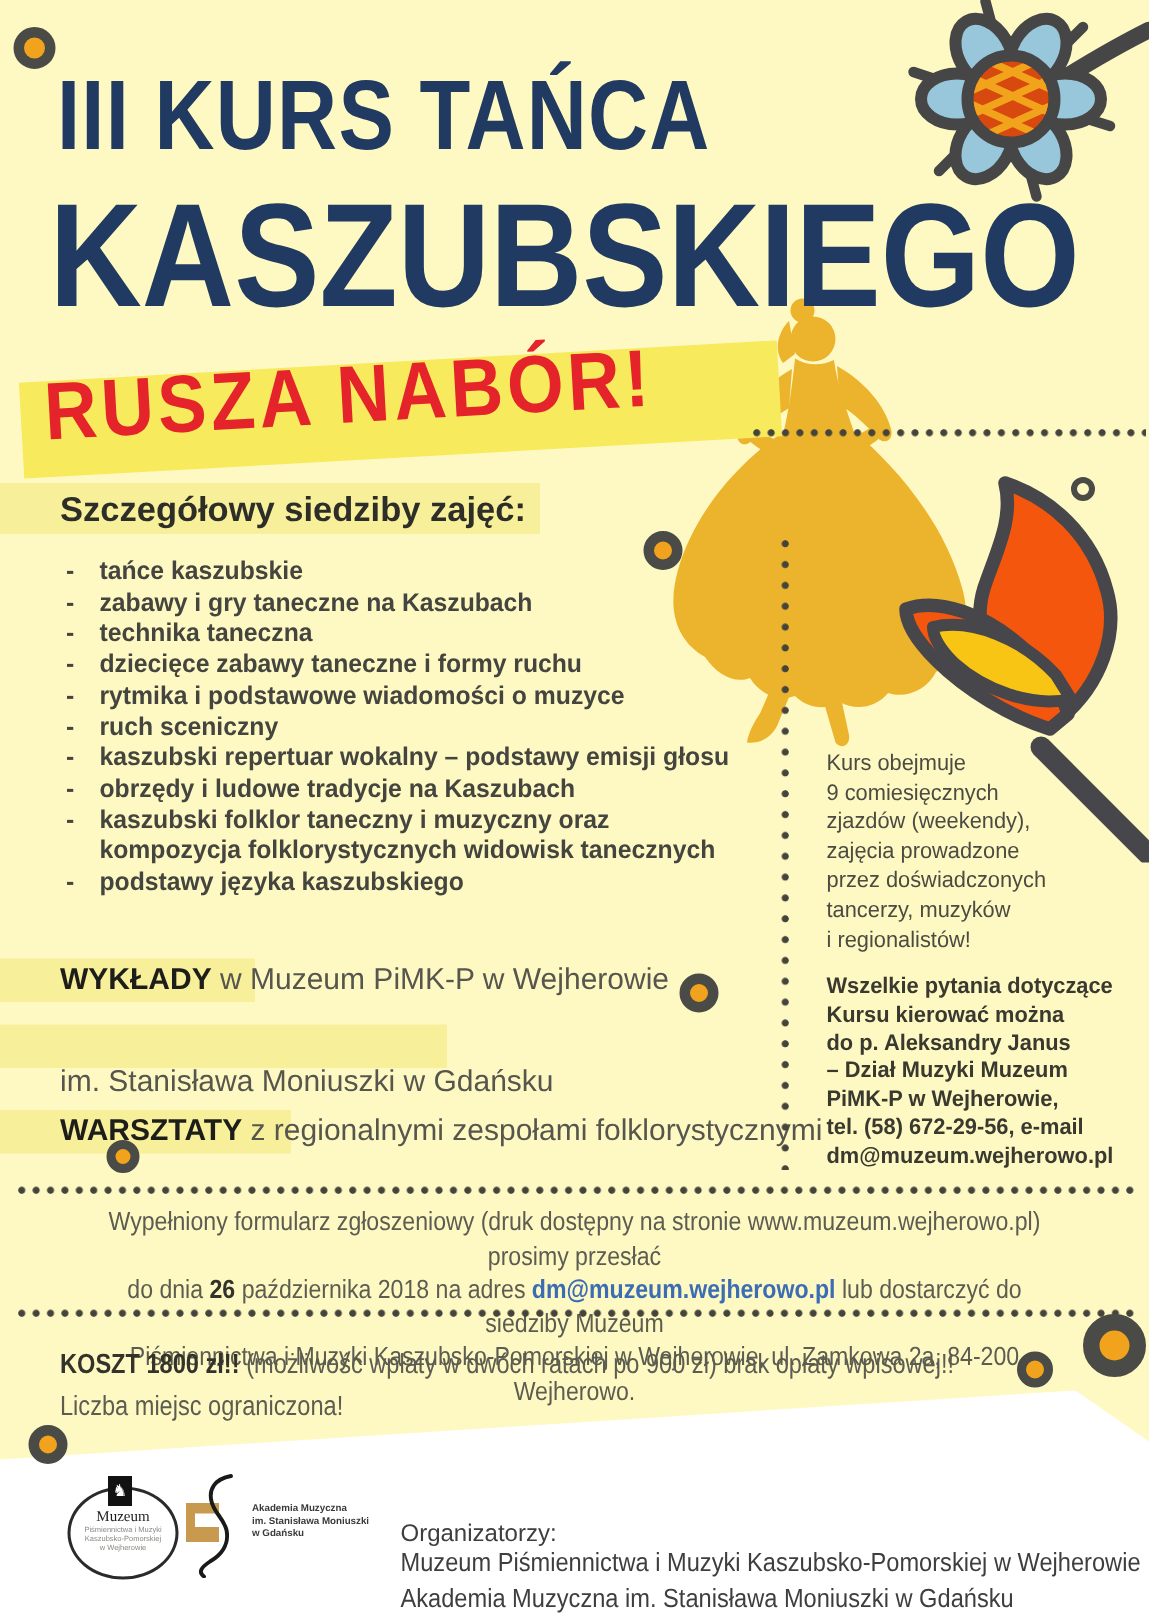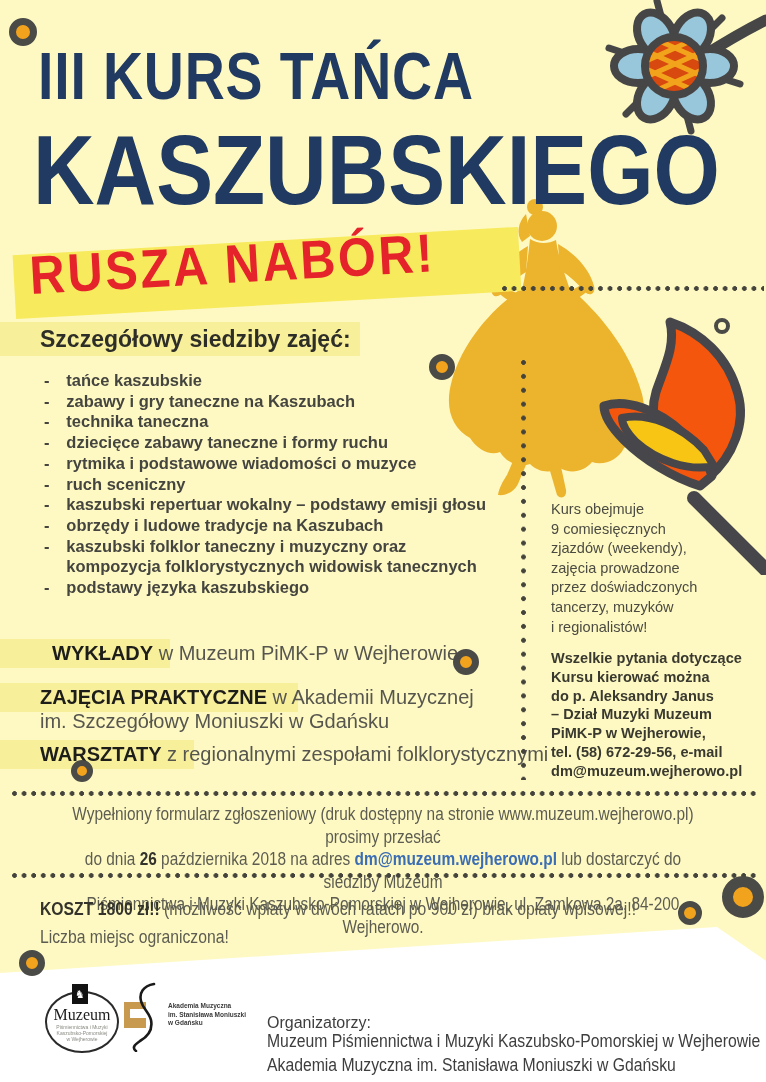--- a/index.html
+++ b/index.html
@@ -32,21 +32,21 @@
   
   #list{left:44px;top:371px;font-size:17px;font-weight:bold;color:#45453f;line-height:20.7px;z-index:5;
         transform:scaleX(.97);transform-origin:left top;}
   #list .row{display:flex;white-space:nowrap;}
   #list .b{width:23px;}
 
   
   .sec-line{position:absolute;font-size:20px;white-space:nowrap;z-index:5;color:#56564e;}
   .sec-line .lbl{font-weight:bold;color:#1d1d1a;}
   #band-wyklady{left:0;top:639px;width:170px;height:29px;}
-  #sec1{left:52px;top:642px;}
+  #sec1{left:40px;top:642px;}
   #band-zajecia{left:0;top:683px;width:298px;height:29px;}
   #sec2a{left:40px;top:686px;}
   #sec2b{left:40px;top:710px;}
   #band-warsztaty{left:0;top:740px;width:194px;height:29px;}
   #sec3{left:40px;top:743px;}
 
   
   #side-note{left:551px;top:499px;font-size:15px;color:#4b4b42;line-height:19.6px;z-index:5;
              transform:scaleX(.97);transform-origin:left top;white-space:nowrap;}
   #contact-note{left:551px;top:649px;font-size:15px;font-weight:bold;color:#39392f;line-height:18.8px;z-index:5;
@@ -68,21 +68,21 @@
   .bdark{font-weight:bold;color:#33332c;}
   .email{font-weight:bold;color:#3b6db4;}
 
   
   #koszt{left:40px;top:895px;font-size:18.5px;color:#5c5c51;line-height:28px;z-index:5;white-space:nowrap;
          transform:scaleX(.85);transform-origin:left top;}
 
   
   #muzeum-ellipse{left:45px;top:991px;width:70px;height:58px;border:2px solid #2a2a2a;border-radius:50%;
                   background:#fff;z-index:3;text-align:center;}
-  #muzeum-ellipse .big{font-family:"Liberation Serif",serif;font-size:16px;color:#1c1c1c;margin-top:13px;}
+  #muzeum-ellipse .big{font-family:"Liberation Serif",serif;font-size:10px;color:#1c1c1c;margin-top:13px;}
   #muzeum-ellipse .sml{font-size:5px;line-height:6px;color:#8a8a84;}
   #muzeum-crest{left:72px;top:984px;width:16px;height:20px;background:#121212;z-index:4;color:#fff;
                 font-size:11px;text-align:center;line-height:20px;}
   #akademia-mark{left:116px;top:982px;z-index:3;}
   #akademia-text{left:168px;top:1002px;font-size:6.5px;line-height:8.5px;font-weight:bold;color:#3a3a3a;z-index:3;}
   #org-label{left:267px;top:1014px;font-size:16px;color:#3e3e3e;z-index:3;}
   .org-line{position:absolute;left:267px;font-size:17.5px;color:#3e3e3e;white-space:nowrap;z-index:3;
             transform:scaleX(.9);transform-origin:left top;}
   #org1{top:1031px;} #org2{top:1055px;}
 </style>
@@ -212,24 +212,21 @@
         <span class="b">-</span>
         <span>podstawy języka kaszubskiego</span>
       </div>
   </div>
 
   <div class="hl" id="band-wyklady"></div>
   <div class="sec-line" id="sec1">
     <span class="lbl">WYKŁADY</span><span> w Muzeum PiMK-P w Wejherowie</span>
   </div>
   <div class="hl" id="band-zajecia"></div>
-  <div class="sec-line" id="sec2a">
-    <span class="lbl">ZAJĘCIA PRAKTYCZNE</span><span> w Akademii Muzycznej</span>
-  </div>
-  <div class="sec-line" id="sec2b">im. Szczegółowy Moniuszki w Gdańsku</div>
+  <div class="sec-line" id="sec2b">im. Stanisława Moniuszki w Gdańsku</div>
   <div class="hl" id="band-warsztaty"></div>
   <div class="sec-line" id="sec3">
     <span class="lbl">WARSZTATY</span><span> z regionalnymi zespołami folklorystycznymi</span>
   </div>
 
   <div class="dots-v" id="dots-side"></div>
   <div class="abs" id="side-note">
     <div>Kurs obejmuje</div>
     <div>9 comiesięcznych</div>
     <div>zjazdów (weekendy),</div>

